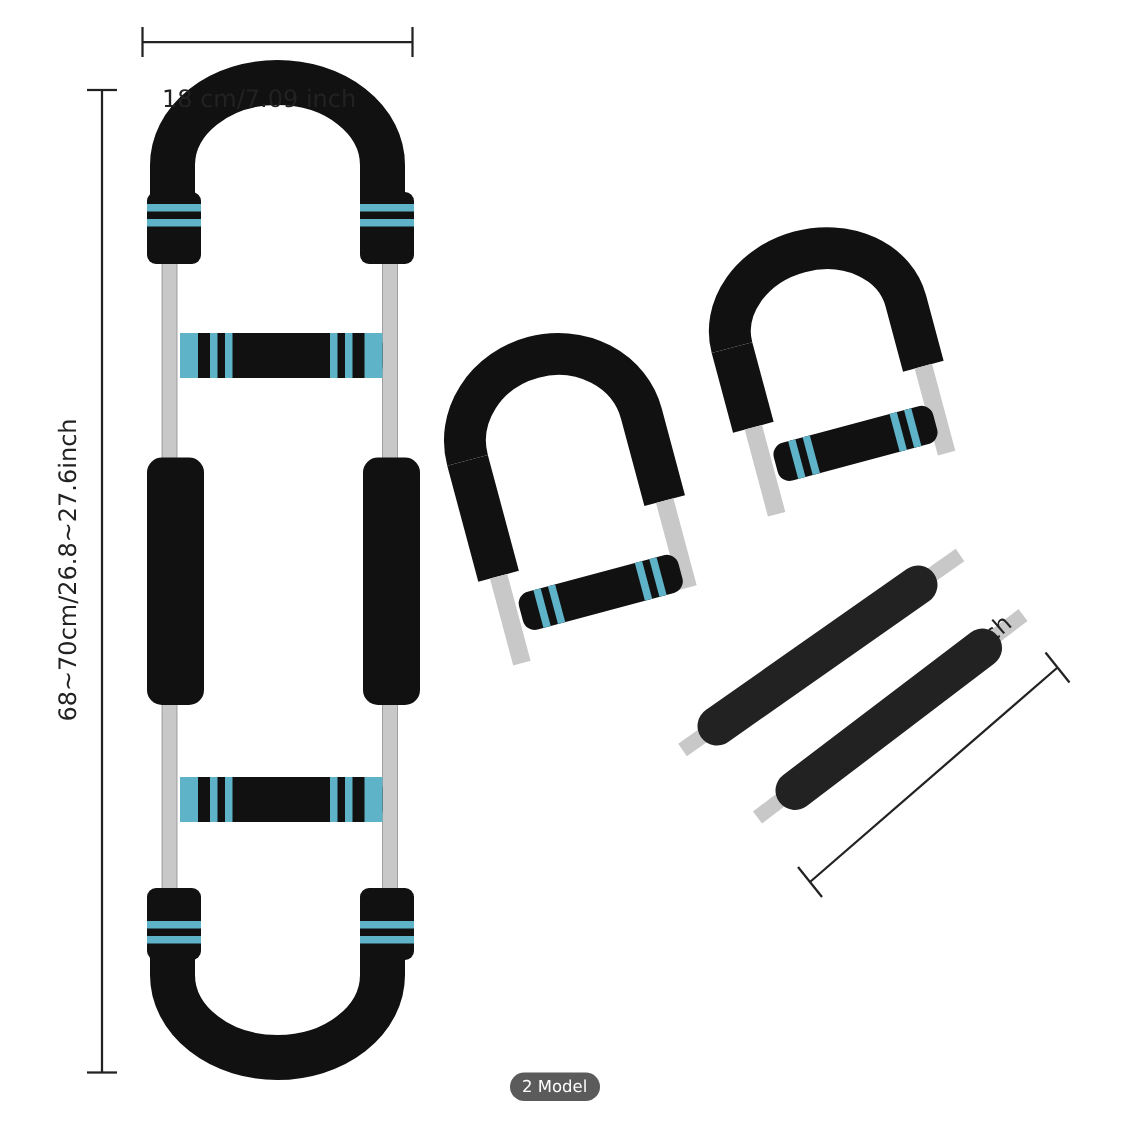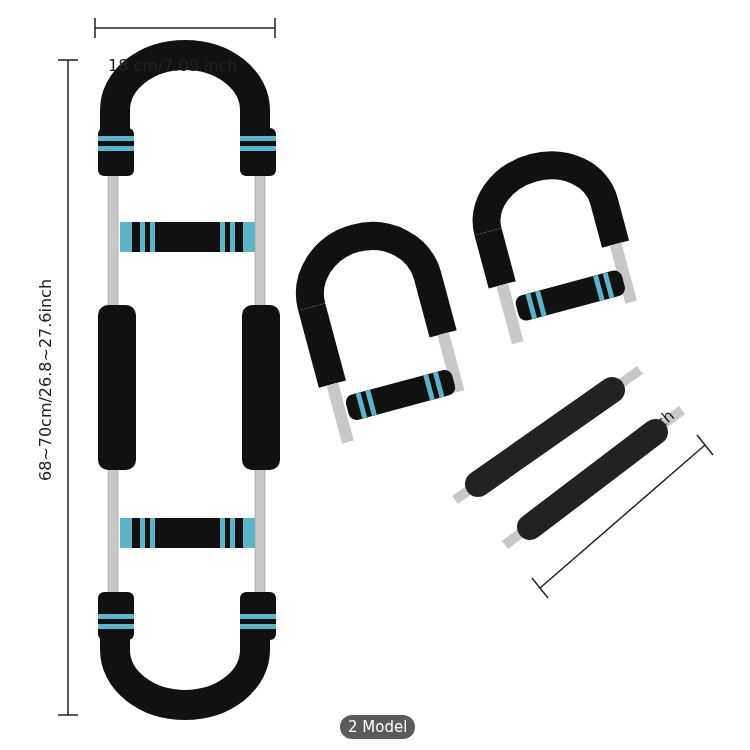--- a/index.html
+++ b/index.html
@@ -1,19 +1,19 @@
 <!DOCTYPE html>
 <html><head>
 <meta charset="utf-8">
 <style>
   html,body{margin:0;padding:0;background:#fff;}
   body{width:750px;height:750px;position:relative;overflow:hidden;font-family:"DejaVu Sans",sans-serif;}
   .abs{position:absolute;}
   .dimtext{color:#222;font-size:16px;white-space:nowrap;}
-  .badge{position:absolute;left:340px;top:715px;background:#5b5b5b;color:#fff;font-size:15px;padding:3px 8px;border-radius:12px;}
+  .badge{position:absolute;left:340px;top:715px;background:#5b5b5b;color:#fff;font-size:11px;padding:3px 8px;border-radius:12px;}
 </style>
 </head>
 <body>
 
 <svg class="abs" style="left:0;top:0" width="750" height="750">
 
   <g stroke="#222" stroke-width="1.5">
     <line x1="95" y1="28" x2="275" y2="28"></line>
     <line x1="95" y1="18" x2="95" y2="38"></line>
     <line x1="275" y1="18" x2="275" y2="38"></line>

